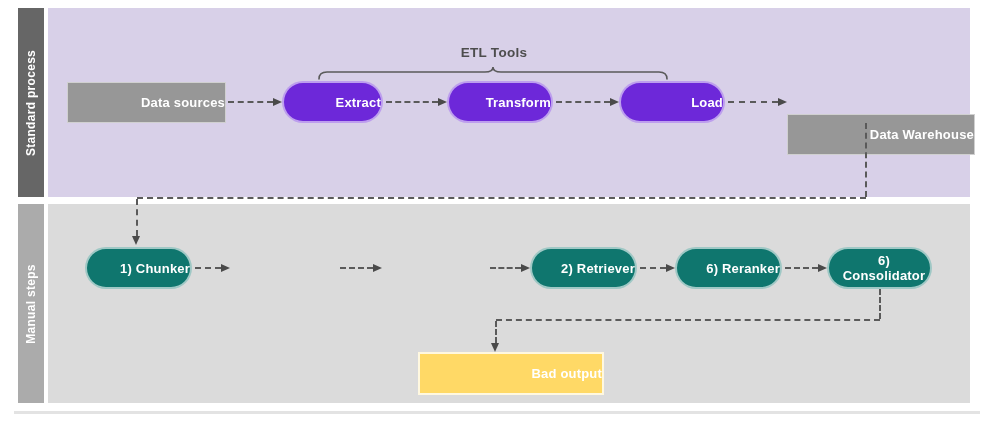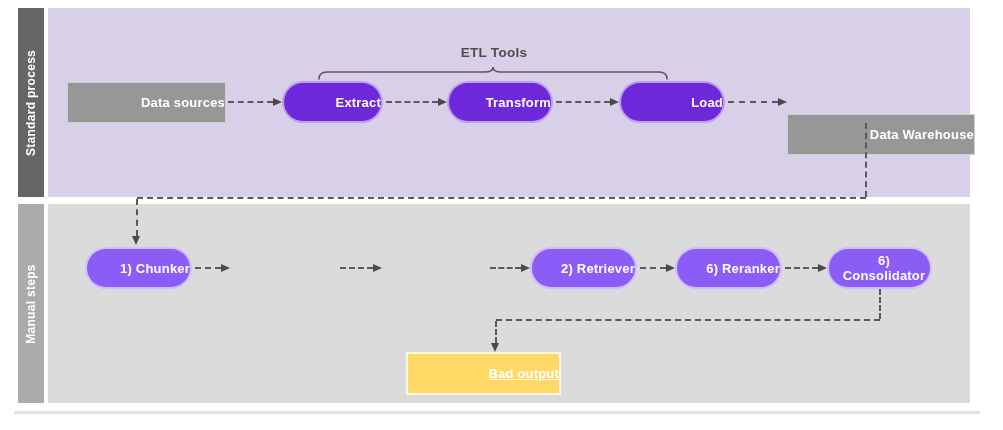--- a/index.html
+++ b/index.html
@@ -44,40 +44,40 @@
   .rect-gray {
     background: #979797;
     border: 1px solid rgba(255,255,255,0.55);
   }
   .pill-purple {
     background: #6d28d9;
     border: 2px solid rgba(255,255,255,0.55);
     border-radius: 22px;
   }
   .pill-gray {
-    background: #8b5cf6;
+    background: #0f766e;
     border: 2px solid rgba(255,255,255,0.6);
     border-radius: 22px;
   }
   .rect-yellow {
     background: #ffd966;
     border: 2px solid rgba(255,255,255,0.8);
   }
   .n-data-sources   { left: 67px;  top: 82px;  width: 159px; height: 41px; }
   .n-extract        { left: 282px; top: 81px;  width: 101px; height: 42px; }
   .n-transform      { left: 447px; top: 81px;  width: 106px; height: 42px; }
   .n-load           { left: 619px; top: 81px;  width: 106px; height: 42px; }
   .n-data-warehouse { left: 787px; top: 70px;  width: 188px; height: 41px; margin-top: 44px; }
   .n-chunker        { left: 85px;  top: 247px; width: 107px; height: 42px; }
   .n-vector-store   { left: 230px; top: 247px; width: 107px; height: 42px; }
   .n-rewriter       { left: 382px; top: 247px; width: 105px; height: 42px; }
   .n-retriever      { left: 530px; top: 247px; width: 107px; height: 42px; }
   .n-reranker       { left: 675px; top: 247px; width: 107px; height: 42px; }
   .n-consolidator   { left: 827px; top: 247px; width: 105px; height: 42px; }
-  .n-bad-output     { left: 406px; top: 352px; width: 155px; height: 43px; text-decoration: underline; }
+  .n-bad-output     { left: 418px; top: 352px; width: 186px; height: 43px; }
   .wrap-narrow span { display: inline-block; max-width: 72px; }
   .wrap-mid span    { display: inline-block; max-width: 92px; }
 
   
   .h-dash { height: 0; border-top: 2px dashed #5a5a5a; }
   .v-dash { width: 0; border-left: 2px dashed #5a5a5a; }
   .ah-right {
     width: 0; height: 0;
     border-top: 4.5px solid transparent;
     border-bottom: 4.5px solid transparent;

